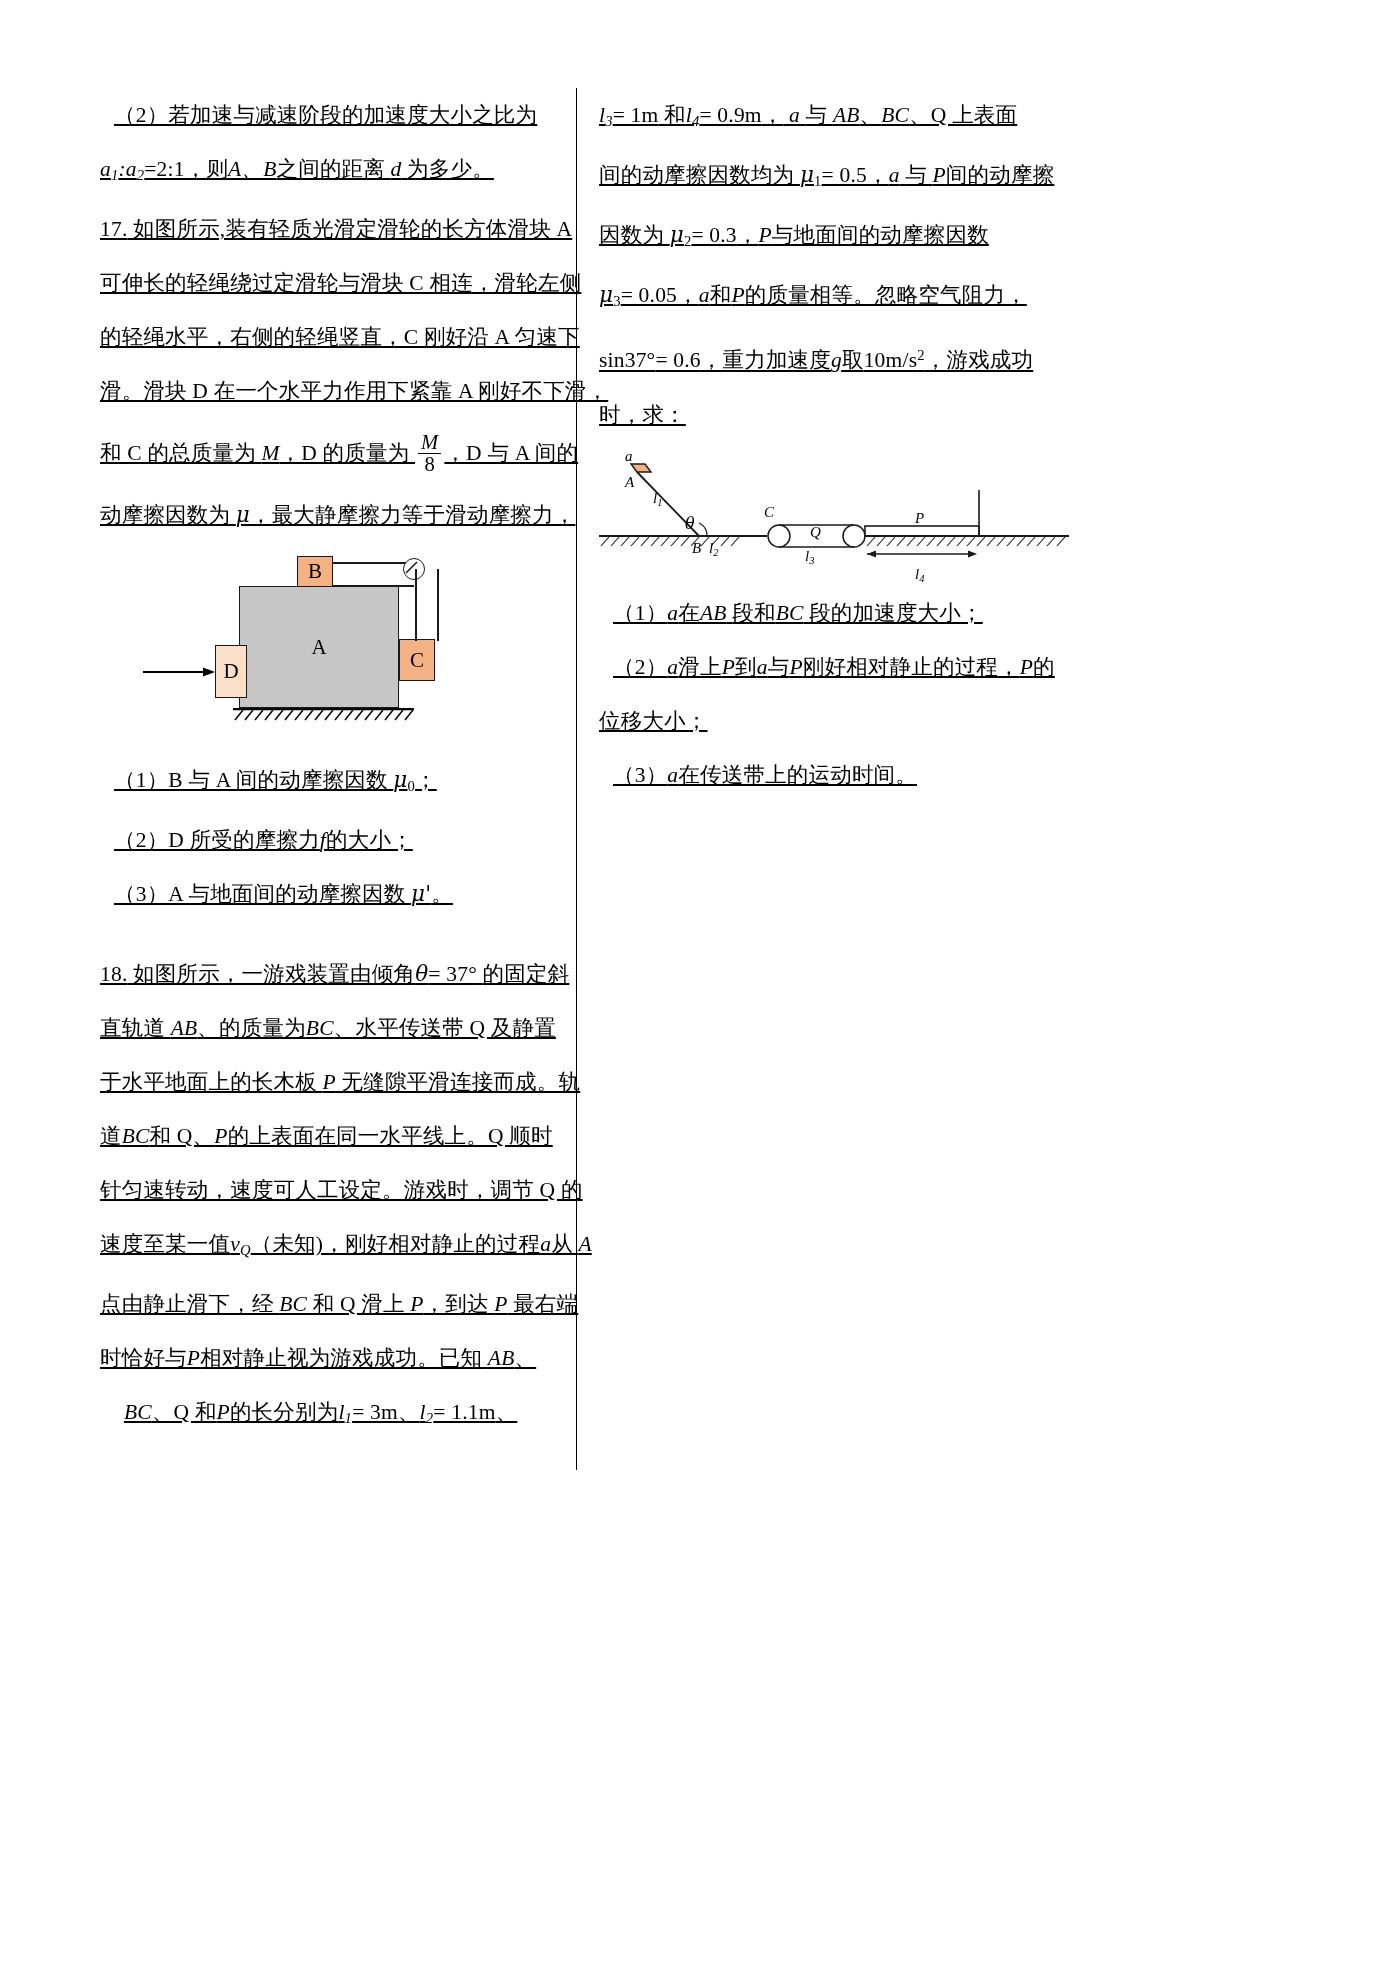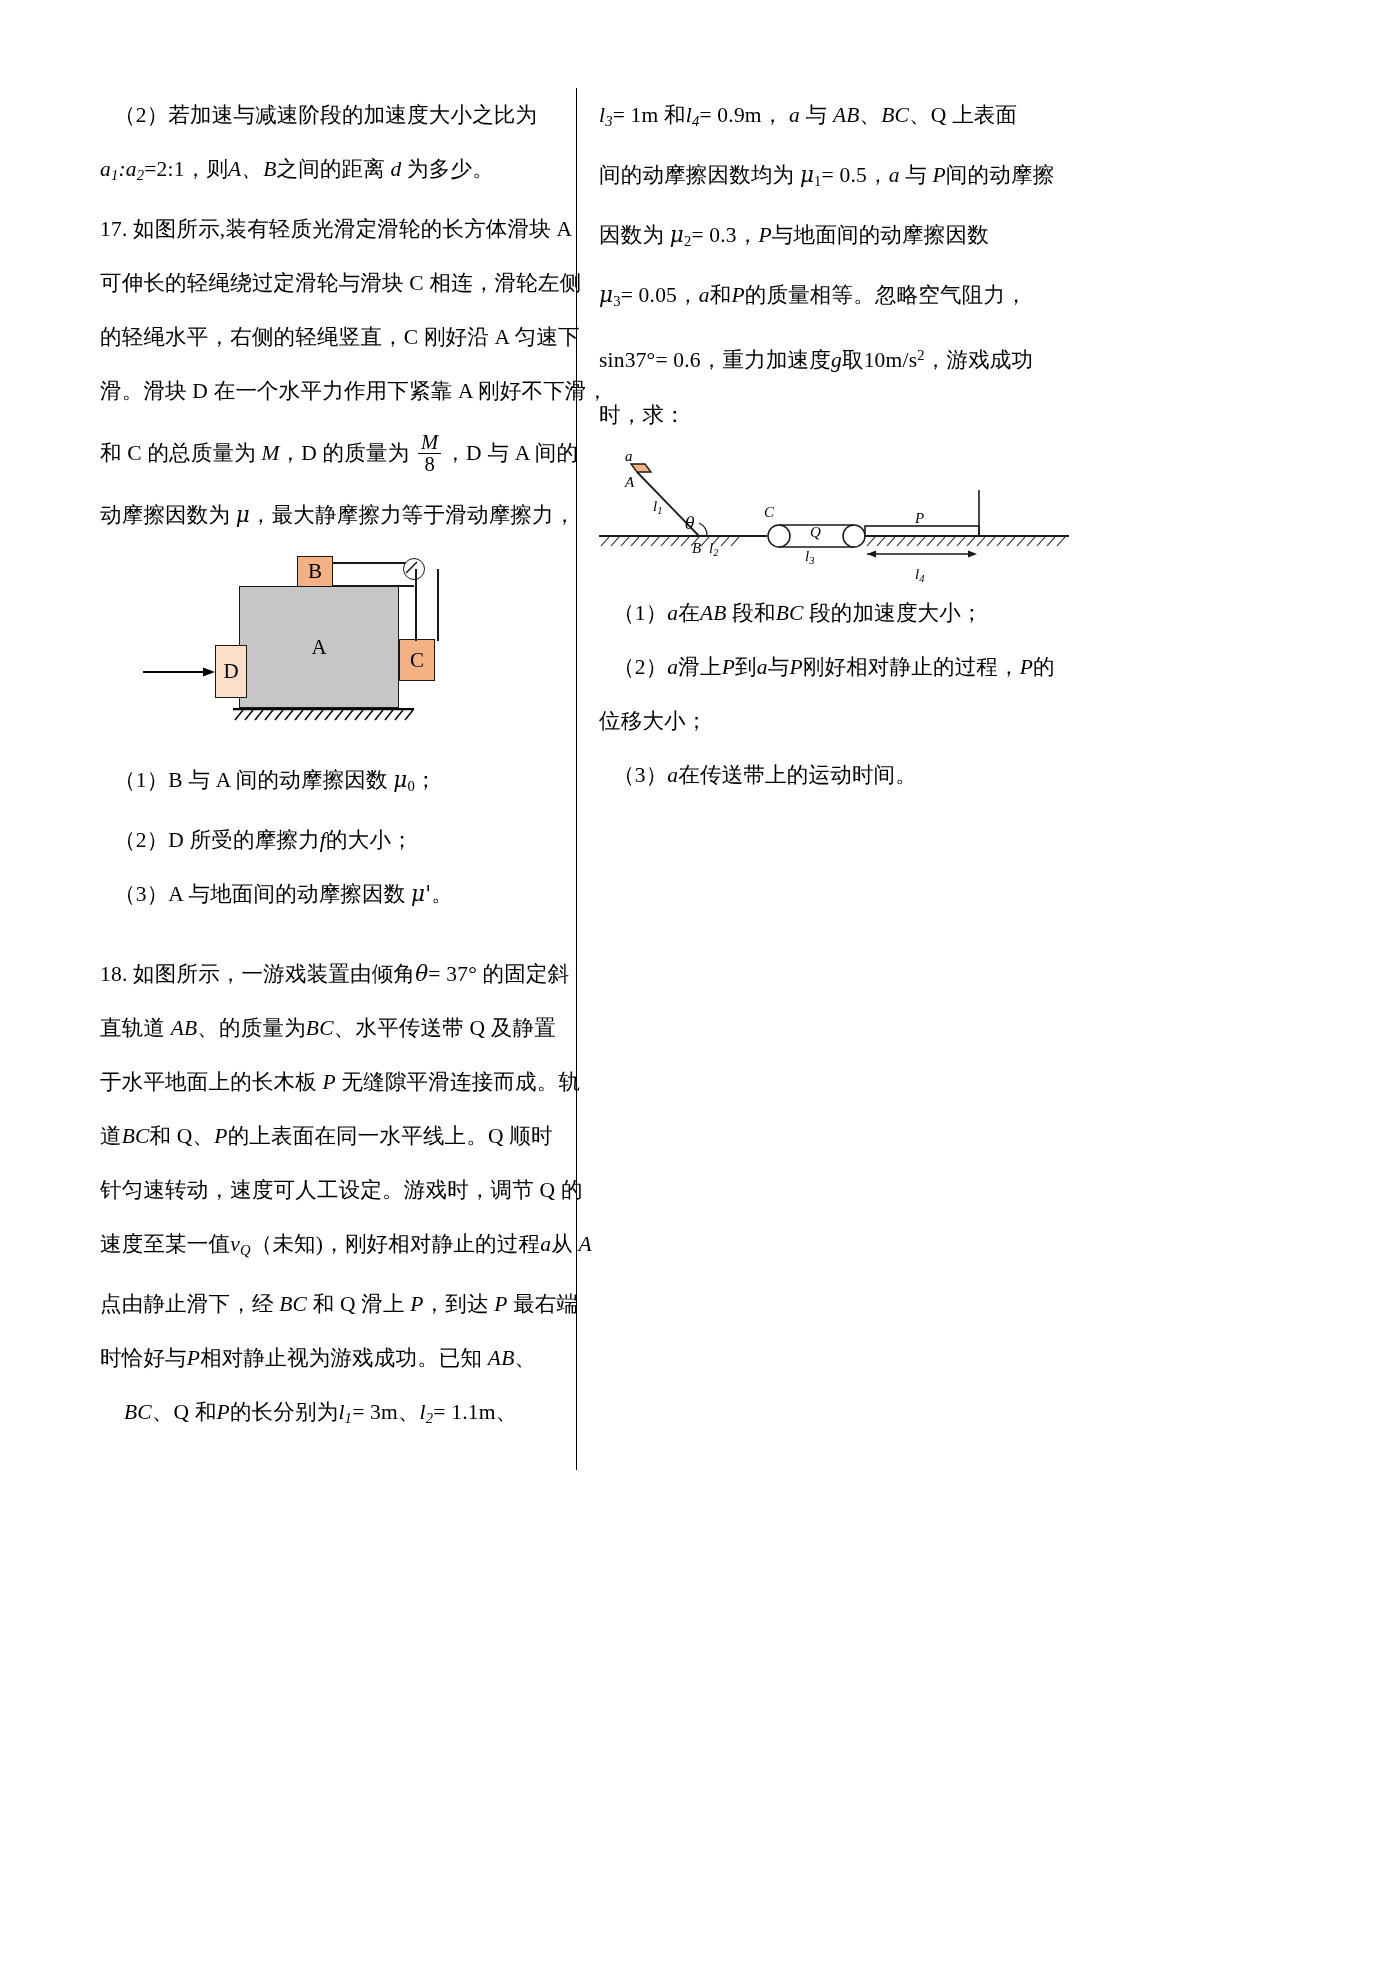--- a/index.html
+++ b/index.html
@@ -18,20 +18,21 @@
     left: 0; top: 0;
     width: 1389px; height: 1964px;
   }
   .columns {
     position: absolute;
     left: 100px;
     top: 88px;
     width: 1190px;
     height: 1400px;
     display: flex;
+    text-decoration: underline;
   }
   .col {
     position: relative;
   }
   .col-left { width: 465px; }
   .col-divider {
     width: 0px;
     border-left: 1.6px solid #000;
     margin-left: 11px;
     margin-right: 22px;
@@ -318,21 +319,21 @@
 
           <line x1="268" y1="104" x2="376" y2="104" stroke="#1a1a1a" stroke-width="1.3"></line>
           <polygon points="268,104 277,100.5 277,107.5" fill="#1a1a1a"></polygon>
           <polygon points="378,104 369,100.5 369,107.5" fill="#1a1a1a"></polygon>
 
           <path d="M 108 86 A 14 14 0 0 0 100 73" fill="none" stroke="#1a1a1a" stroke-width="1.2"></path>
         </svg>
 
         <span class="lbl" style="left:26px; top:-2px;">a</span>
         <span class="lbl" style="left:26px; top:24px;">A</span>
-        <span class="lbl" style="left:54px; top:48px;"><span>l</span><span class="sb">1</span></span>
+        <span class="lbl" style="left:54px; top:40px;"><span>l</span><span class="sb">1</span></span>
         <span class="lbl" style="left:86px; top:64px;"><span class="gk" style="font-size:16px">θ</span></span>
         <span class="lbl" style="left:93px; top:90px;">B</span>
         <span class="lbl" style="left:110px; top:90px;"><span>l</span><span class="sb">2</span></span>
         <span class="lbl" style="left:165px; top:54px;">C</span>
         <span class="lbl" style="left:211px; top:74px;">Q</span>
         <span class="lbl" style="left:206px; top:98px;"><span>l</span><span class="sb">3</span></span>
         <span class="lbl" style="left:316px; top:60px;">P</span>
         <span class="lbl" style="left:316px; top:116px;"><span>l</span><span class="sb">4</span></span>
       </div>
 

